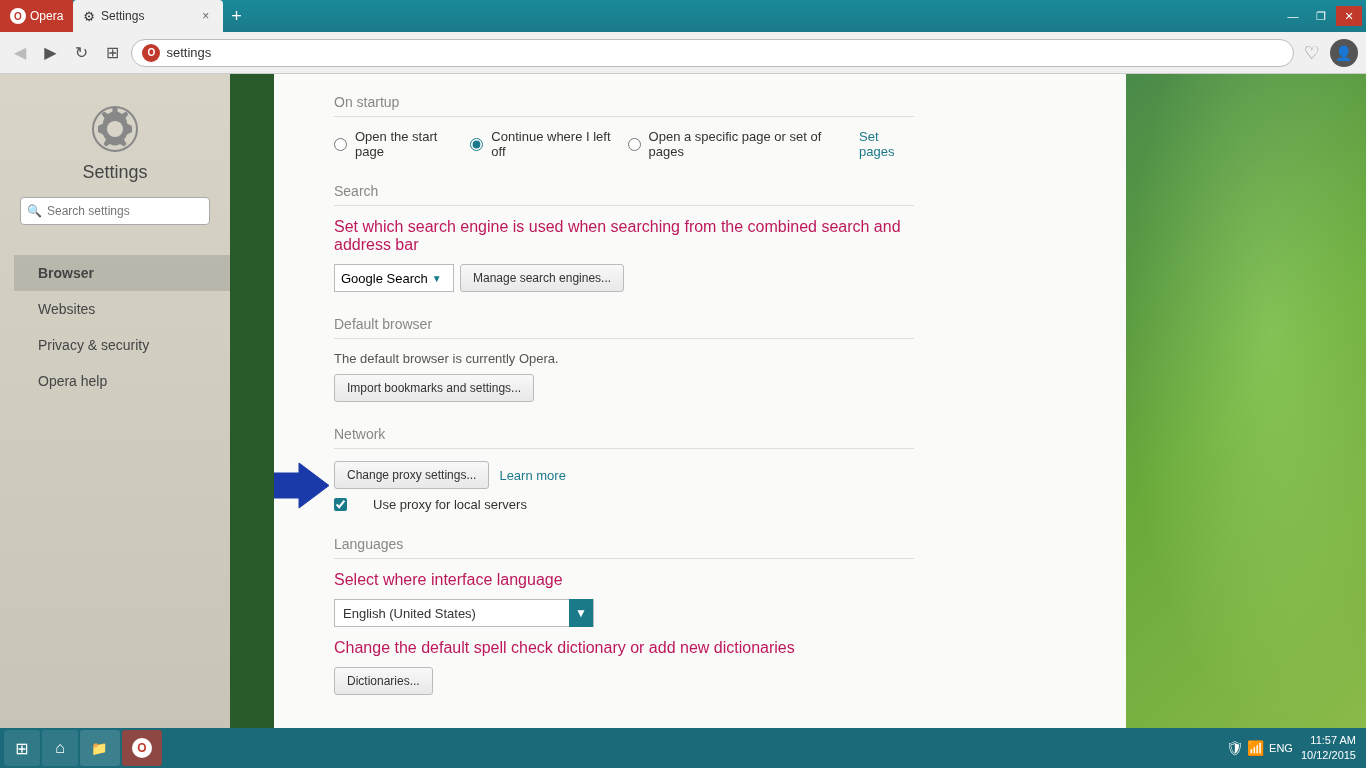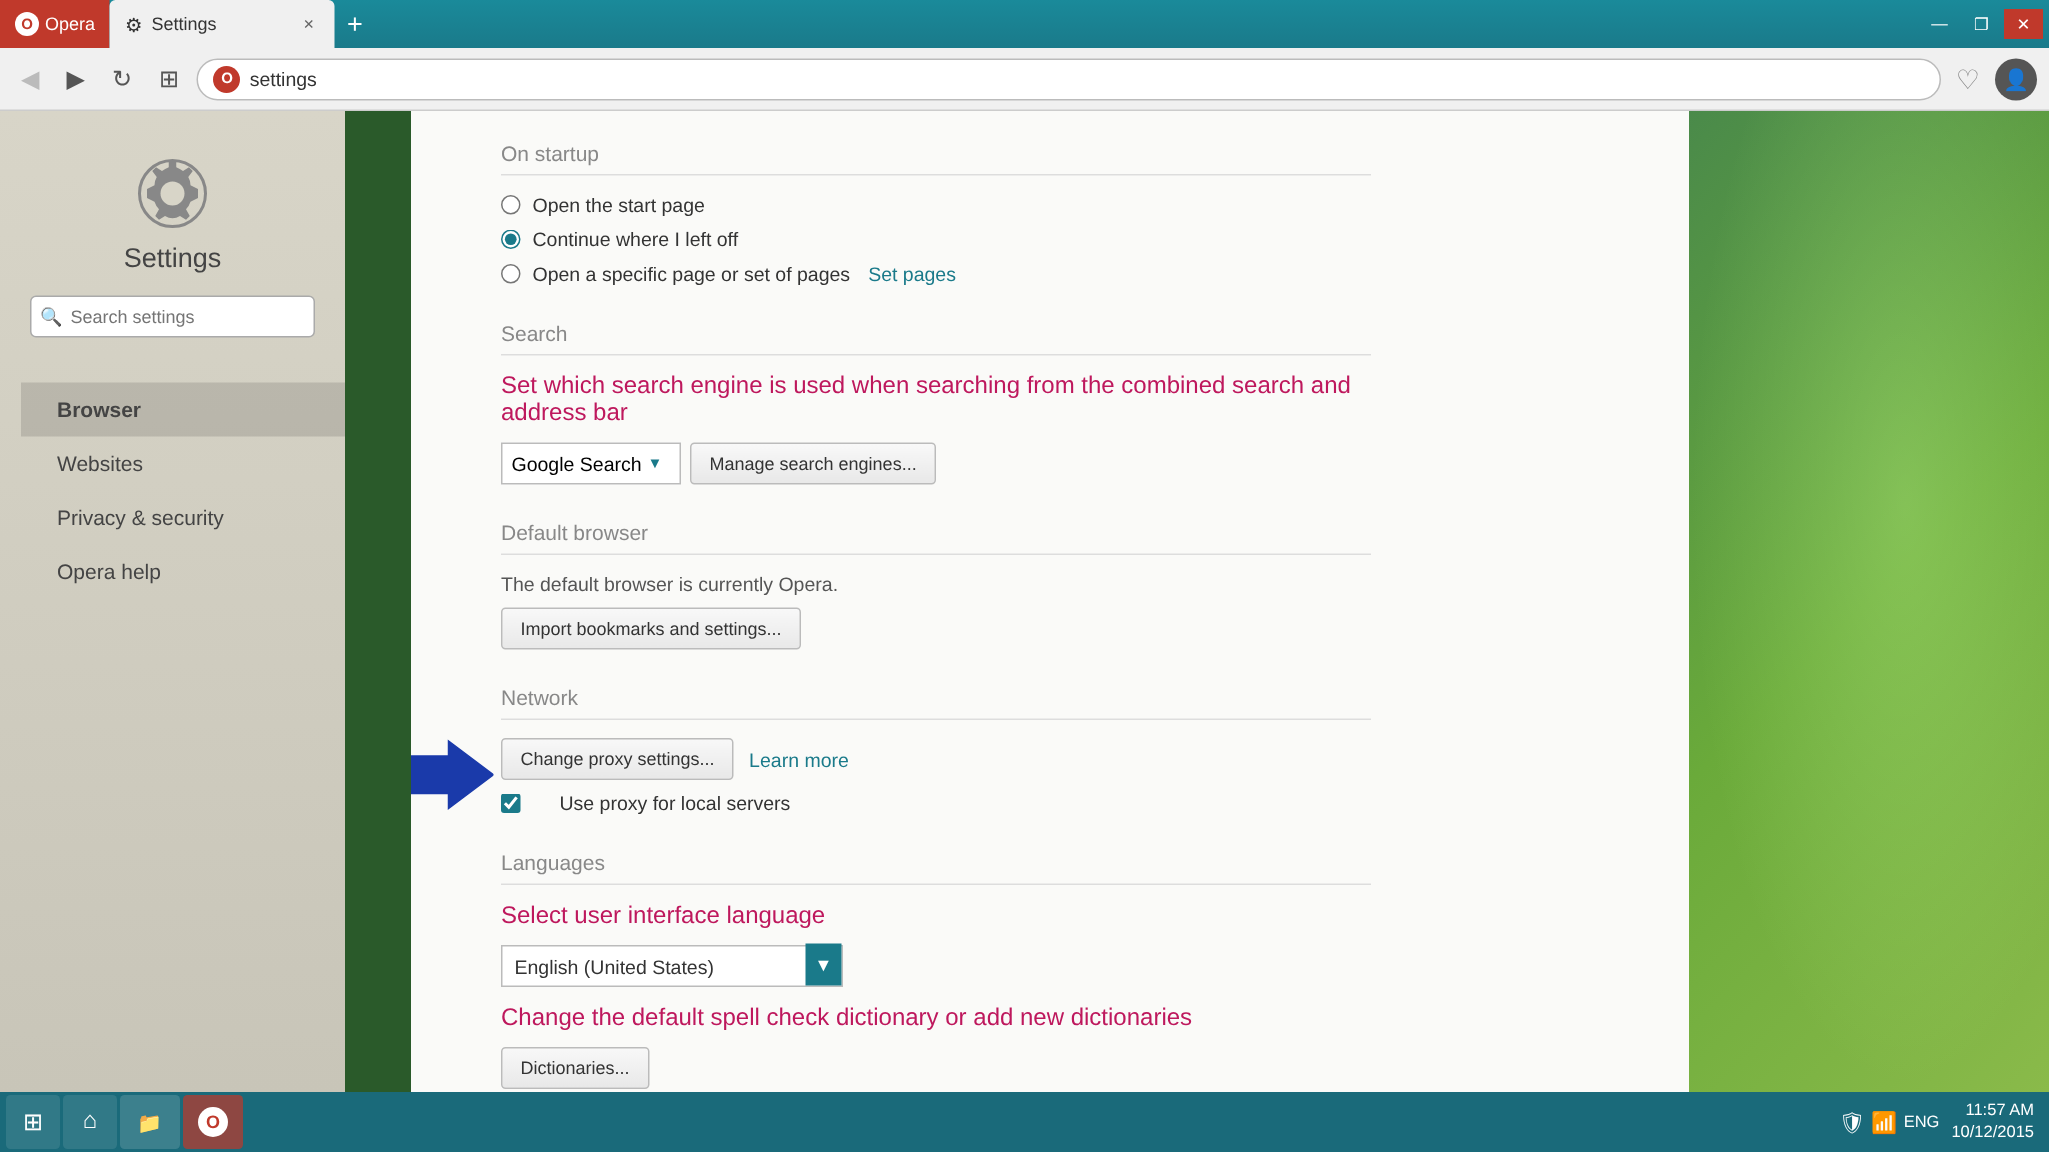--- a/index.html
+++ b/index.html
@@ -244,21 +244,21 @@
     .section-title {
       font-size: 14px;
       color: #888;
       font-weight: normal;
       border-bottom: 1px solid #ddd;
       padding-bottom: 6px;
       margin-bottom: 12px;
     }
     .radio-group {
       display: flex;
-      flex-direction: column;
+      flex-direction: row;
       gap: 8px;
       margin-bottom: 12px;
     }
     .radio-item {
       display: flex;
       align-items: center;
       gap: 8px;
       font-size: 13px;
       color: #333;
       cursor: pointer;
@@ -343,23 +343,23 @@
       height: 28px;
       display: flex;
       align-items: center;
       justify-content: center;
       font-size: 12px;
       cursor: pointer;
       flex-shrink: 0;
     }
     .lang-select-container {
       display: flex;
-      align-items: flex-end;
+      align-items: center;
       border: 1px solid #bbb;
-      width: 228px;
+      width: 260px;
       background: white;
       height: 28px;
     }
     .lang-select-text {
       flex: 1;
       padding: 0 8px;
       font-size: 13px;
       color: #333;
       height: 100%;
       display: flex;
@@ -569,21 +569,21 @@
           <a href="#" class="learn-more-link">Learn more</a>
         </div>
         <label class="checkbox-item">
           <input type="checkbox" checked="" style="">
           <span>Use proxy for local servers</span>
         </label>
       </div>
 
       <div class="section">
         <div class="section-title">Languages</div>
-        <div class="section-desc">Select user interface language</div>
+        <div class="section-desc">Select where interface language</div>
         <div class="lang-select-container" style="margin-bottom:12px;">
           <span class="lang-select-text">English (United States)</span>
           <div class="dropdown-arrow">▼</div>
         </div>
         <div class="section-desc">Change the default spell check dictionary or add new dictionaries</div>
         <button class="btn-settings" style="margin-bottom:12px;">Dictionaries...</button>
         
         
       </div>
 

